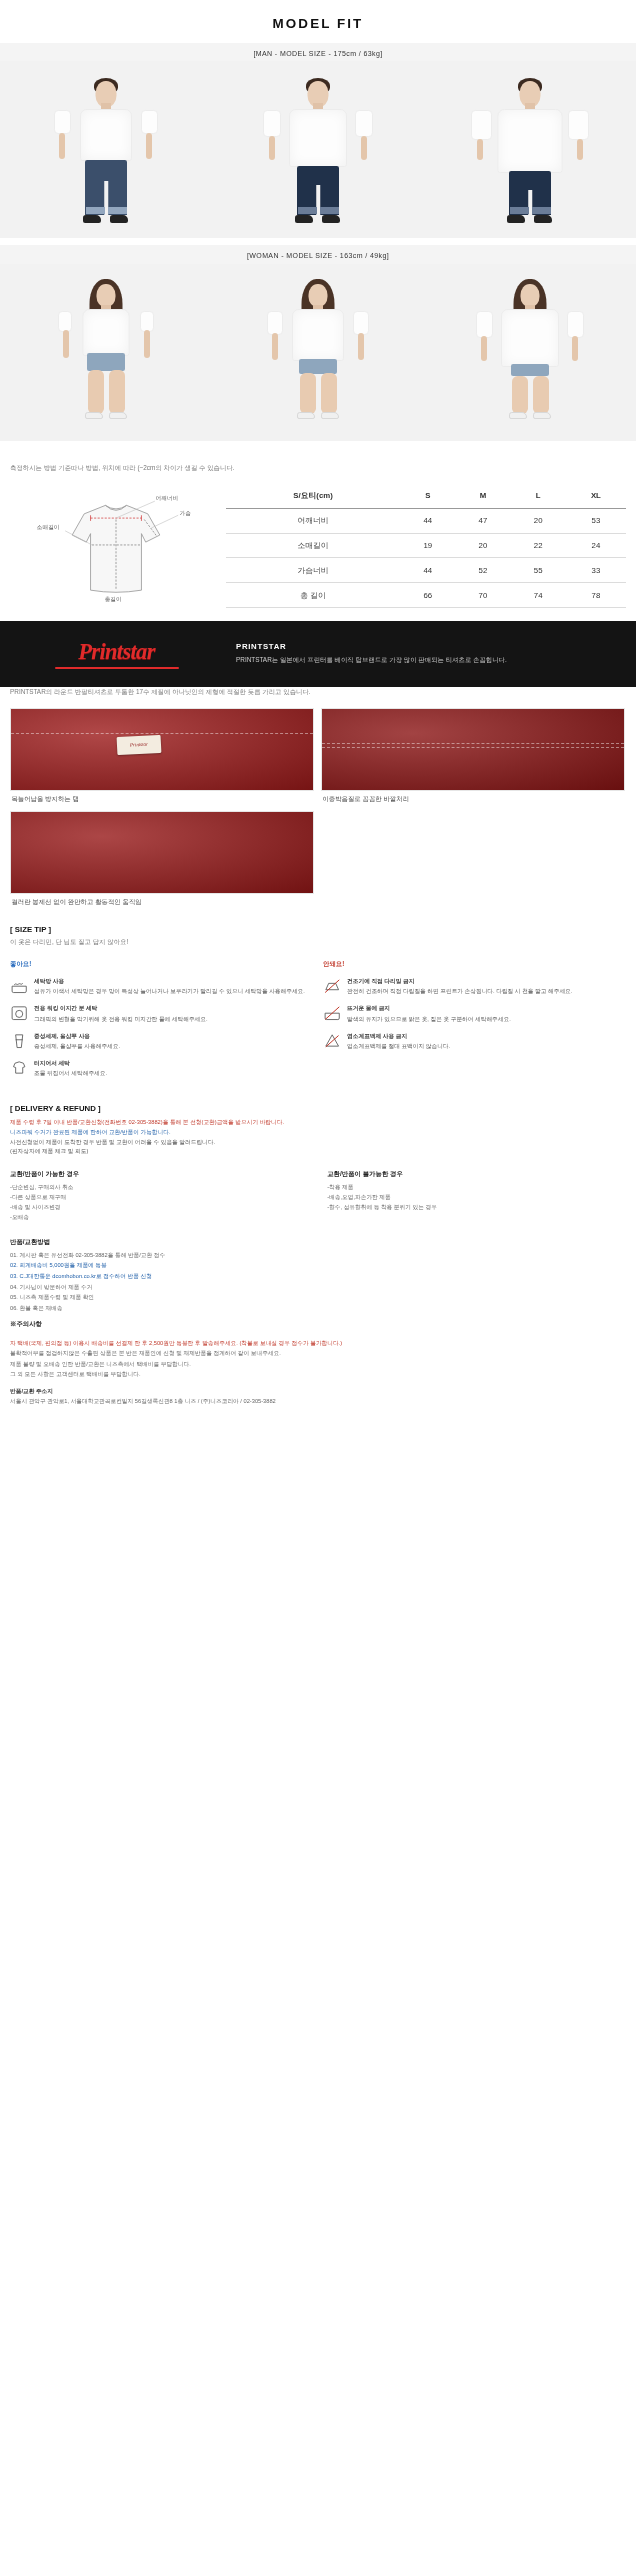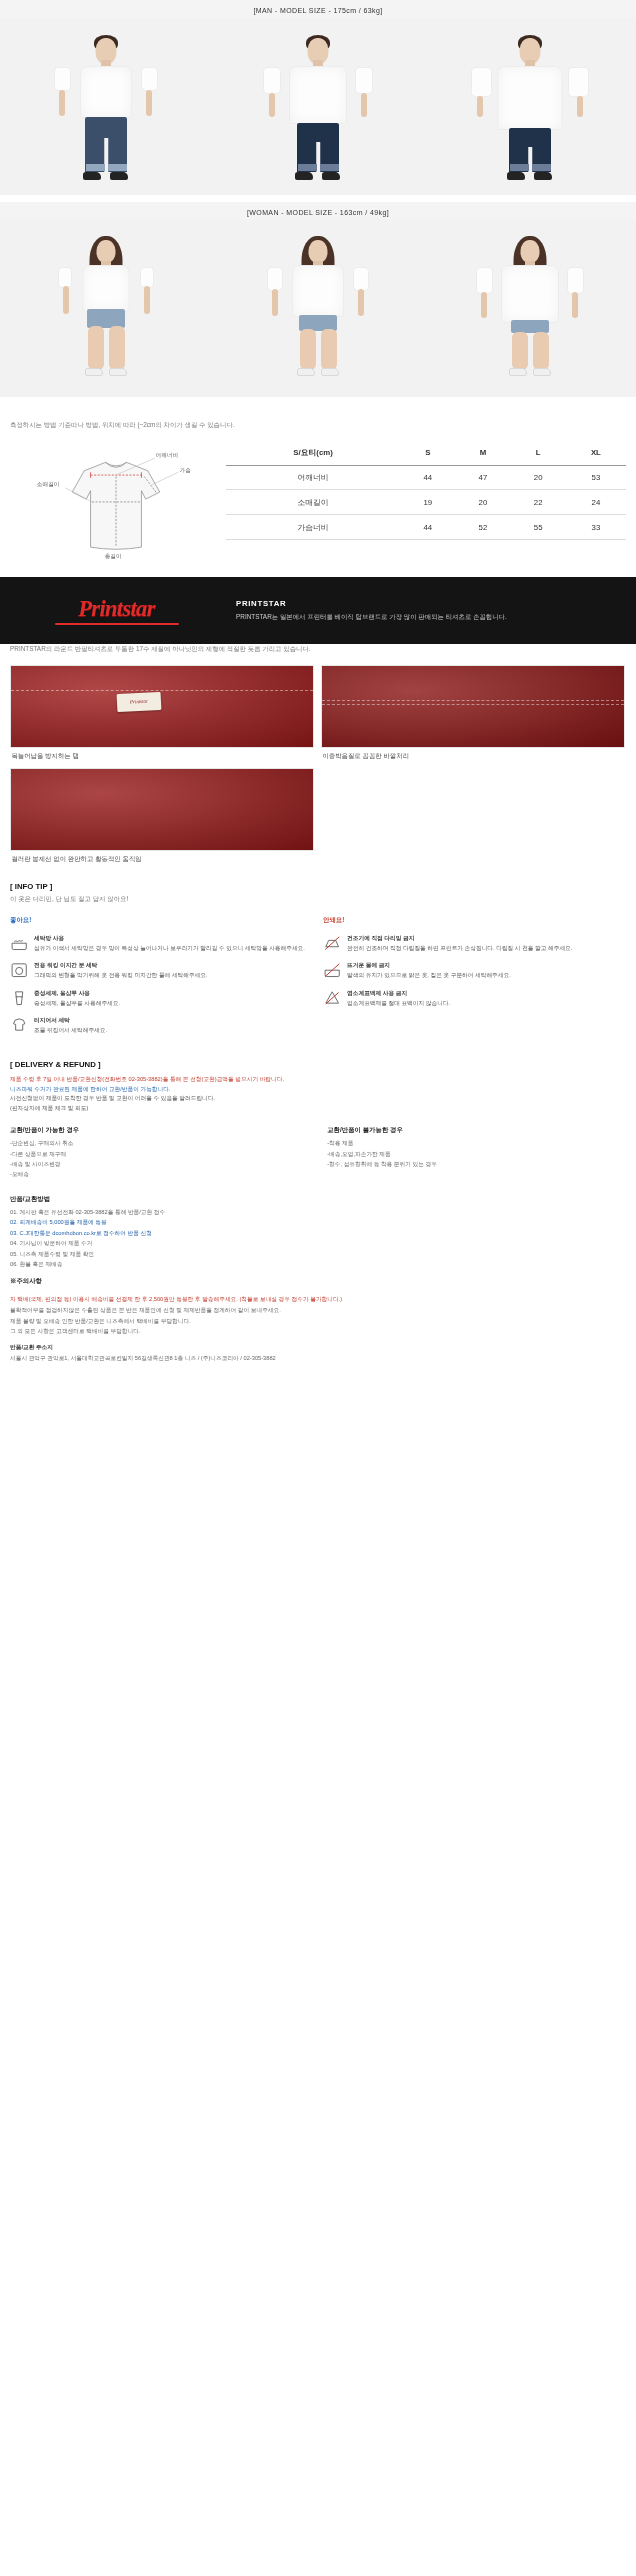--- a/index.html
+++ b/index.html
@@ -98,21 +98,21 @@
     background: #8ea6bd; border-radius: 2.1px;
   }
 
   
   .section { padding: 0 10px; }
   .sec-head {
     font-size: 7.8px; font-weight: bold; color: #111; padding: 11.3px 0 2.8px;
   }
   .sec-sub { font-size: 6.4px; color: #777; line-height: 1.5; padding-bottom: 7px; }
 
-  .size-wrap { display: flex; gap: 4px; align-items: flex-start; padding: 4.2px 0 12.7px; }
+  .size-wrap { display: flex; gap: 4px; align-items: center; padding: 4.2px 0 12.7px; }
   .tee-diagram { width: 212px; height: 124px; position: relative; }
   .tee-diagram svg { width: 100%; height: 100%; }
   .dia-label { font-size: 8px; fill: #555; }
 
   .size-table { flex: 1; }
   table.sizes { width: 100%; border-collapse: collapse; font-size: 7.8px; }
   table.sizes th, table.sizes td {
     border-bottom: 0.7px solid #dcdcdc; padding: 6.4px 2.8px; text-align: center; color: #333;
   }
   table.sizes thead th { font-weight: bold; border-bottom: 0.7px solid #999; }
@@ -189,20 +189,21 @@
   .block-list .hl { color: #1f5fa9; }
   .note-box { padding: 5.7px 0 14px; font-size: 5.7px; color: #666; line-height: 1.85; }
   .note-box .warn { color: #c0392b; }
   .spacer-16 { height: 11.3px; }
 </style>
 </head>
 <body>
 
 <div class="page">
 
+  <div class="main-title">MODEL  FIT</div>
 
   <div class="fit-band">
     <div class="fit-caption">[MAN - MODEL SIZE - 175cm / 63kg]</div>
     <div class="fit-row">
 
       <div class="fit-cell man-photo">
         <div class="fit-size-label">M - SIZE</div>
         <div class="fig">
           <div class="hair" style="top:17px;width:24px;height:15.6px;"></div>
           <div class="head" style="top:20px;"></div>
@@ -385,20 +386,27 @@
               <td>22</td>
               <td>24</td>
             </tr>
             <tr>
               <th>가슴너비</th>
               <td>44</td>
               <td>52</td>
               <td>55</td>
               <td>33</td>
             </tr>
+            <tr>
+              <th>총 길이</th>
+              <td>66</td>
+              <td>70</td>
+              <td>74</td>
+              <td>78</td>
+            </tr>
           </tbody>
         </table>
       </div>
     </div>
   </div>
 
   <div class="brand-band">
     <div class="brand-logo">
       <span>Printstar</span>
       <span class="swoosh"></span>
@@ -434,21 +442,21 @@
       <div class="detail-item">
         <div class="detail-photo plain">
           <div class="sheen"></div>
         </div>
         <div class="detail-cap">컬러란 봉제선 없이 완만하고 활동적인 움직임</div>
       </div>
     </div>
   </div>
 
   <div class="section">
-    <div class="sec-head">[ INFO TIP ]</div>
+    <div class="sec-head">[ SIZE TIP ]</div>
     <div class="sec-sub">이 옷은 다리민, 단 님도 짙고 담지 않아요!</div>
 
     <div class="wash-grid">
 
       <div class="wash-col">
         <div class="wash-col-head ok">좋아요!</div>
 
         <div class="wash-item">
           <div class="wash-ic">
             <svg viewBox="0 0 26 26">

